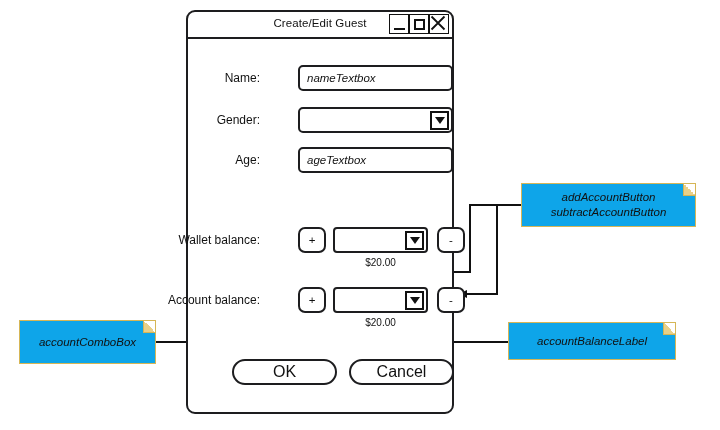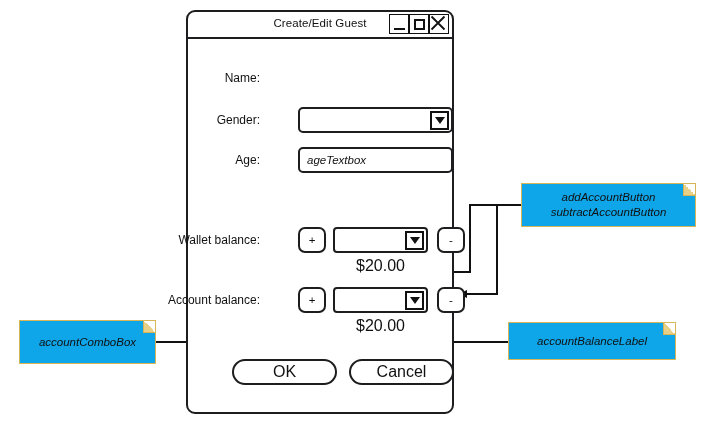--- a/index.html
+++ b/index.html
@@ -168,21 +168,21 @@
     position: absolute;
     width: 95px;
     height: 26px;
     border: 2px solid #1d1d1f;
     border-radius: 4px;
     box-sizing: border-box;
     background: #fff;
   }
   .balance-amount {
     position: absolute;
-    font-size: 16px;
+    font-size: 10px;
     color: #111;
     text-align: center;
     width: 95px;
   }
 
   
   .dlg-btn {
     position: absolute;
     width: 105px;
     height: 26px;
@@ -255,20 +255,23 @@
         <div class="win-btn glyph-close">
           <svg width="16" height="16" viewBox="0 0 16 16">
             <path d="M1.5,1.5 L14.5,14.5 M14.5,1.5 L1.5,14.5" stroke="#111" stroke-width="1.8" fill="none"></path>
           </svg>
         </div>
       </div>
     </div>
 
     <div class="form-row" style="top:53px;">
       <div class="row-label">Name:</div>
+      <div class="field">
+        <span class="field-text">nameTextbox</span>
+      </div>
     </div>
 
     <div class="form-row" style="top:95px;">
       <div class="row-label">Gender:</div>
       <div class="field">
         <span class="combo-arrow">
             <i></i>
           </span>
       </div>
     </div>

